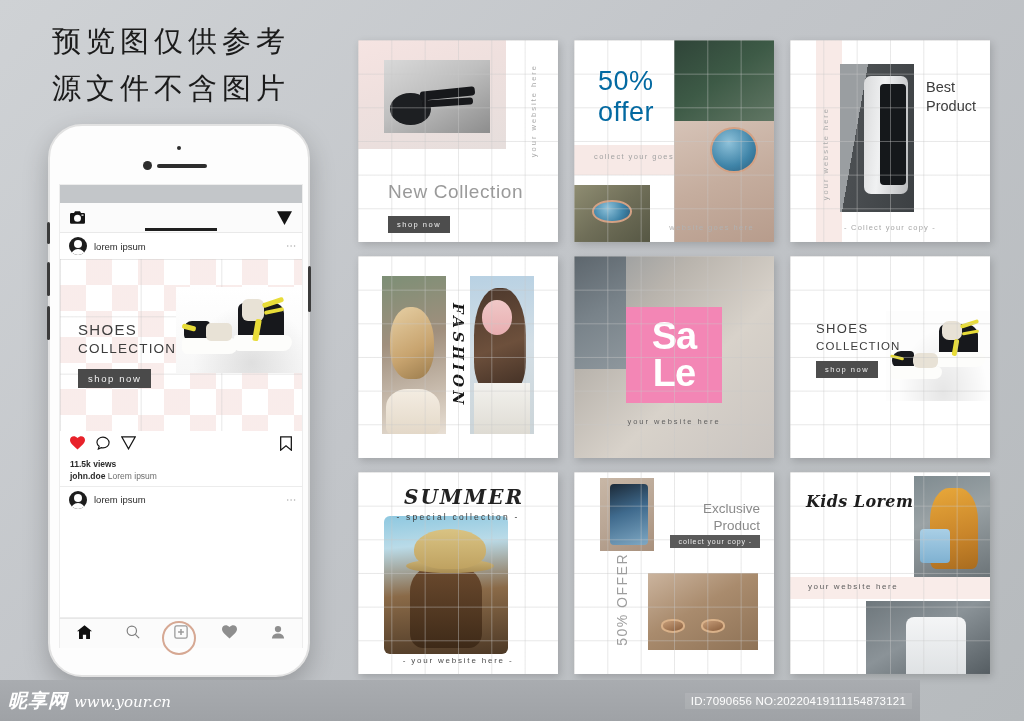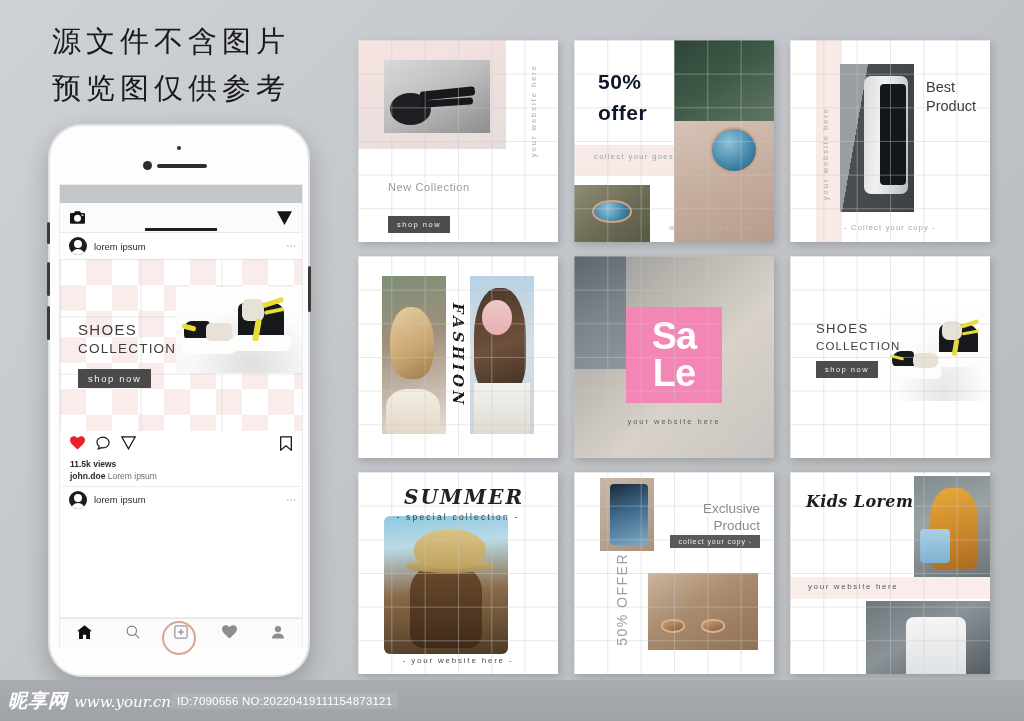--- a/index.html
+++ b/index.html
@@ -167,39 +167,39 @@
 
   
   .c1-band { position:absolute; left:0; top:0; width:74%; height:54%;
     background: linear-gradient(160deg,#f6e4e2,#efe0de 40%,#e6dedc); }
   .c1-photo { position:absolute; left:13%; top:10%; width:53%; height:36%;
     background: linear-gradient(150deg,#d9d9d9,#bfbfbf 45%,#8d8d8d); }
   .headphone-cup { position:absolute; border-radius:50%; background:#1d1f22; }
   .headphone-band { position:absolute; background:#17181b; border-radius:3px; }
   .vert-web { position:absolute; writing-mode: vertical-rl; transform: rotate(180deg);
     font-size: 7.5px; letter-spacing: 2px; color: #a9a9a9; }
-  .c1-title { position:absolute; left: 15%; top: 70%; font-size: 11px; color:#9a9a9a;
+  .c1-title { position:absolute; left: 15%; top: 70%; font-size: 19px; color:#9a9a9a;
     font-weight: 300; letter-spacing: .6px; }
   .btn-dark { position:absolute; background:#4d4d4d; color:#f0f0f0; font-size:7.5px;
     letter-spacing: 1.5px; padding: 4px 9px; }
 
   
   .c2-green { position:absolute; right:0; top:0; width:50%; height:52%;
     background: linear-gradient(145deg,#2f4438,#3d5a46 40%,#6c7f6d); }
   .c2-wrist { position:absolute; right:0; top:40%; width:50%; height:60%;
     background: linear-gradient(160deg,#d6c3b7,#c5ad9e 50%,#b79c8c); }
   .watch-face { position:absolute; border-radius:50%;
     background: radial-gradient(circle at 38% 32%, #8fc2da, #3f84a8 60%, #2c5c7a);
     border: 2px solid #d3a184; }
   .c2-pinkband { position:absolute; left:0; top:52%; width:50%; height:15%;
     background: #f7e9e6; }
   .c2-map { position:absolute; left:0; bottom:0; width:38%; height:28%;
     background: linear-gradient(140deg,#8f8d72,#6f6e58 50%,#565744); }
-  .c2-num { position:absolute; left:12%; top:13%; font-size:21px; color:#0f172a;
-    font-weight:700; line-height: 31px; letter-spacing: .5px; }
+  .c2-num { position:absolute; left:12%; top:13%; font-size:27px; color:#0369a1;
+    font-weight:400; line-height: 31px; letter-spacing: .5px; }
   .c2-collect { position:absolute; left:10%; top:55.5%; font-size:7.5px; color:#a3a3a3;
     letter-spacing: 1.4px; }
   .c2-web { position:absolute; right: 10%; bottom: 5%; font-size:7.5px; color:#b1b1b1;
     letter-spacing: 1.4px; }
 
   
   .c3-pinkcol { position:absolute; left:13%; top:0; width:13%; height:100%;
     background:#f8eae7; }
   .c3-photo { position:absolute; left:25%; top:12%; width:37%; height:73%;
     background: linear-gradient(100deg,#9a9ea1 0%,#9a9ea1 28%,#4b4f52 28%,#3c4043 100%); }
@@ -307,45 +307,45 @@
   .c9-photo2 { position:absolute; right:0; bottom:0; width:62%; height:36%;
     background: linear-gradient(150deg,#6e777c,#8b9398 45%,#555d62); }
   .c9-shirt { position:absolute; right:12%; bottom:0; width:30%; height:28%;
     background: linear-gradient(#f4f5f6,#dfe2e4); border-radius: 8px 8px 0 0; }
   .c9-title { position:absolute; left:8%; top:10%;
     font-family:"DejaVu Serif", serif; font-style: italic; font-weight: 700;
     font-size: 16px; color:#1d1d1d; letter-spacing: .4px; }
 
   
   #footer {
-    position: absolute; left: 0; bottom: 0; width: 1024px; height: 41px;
+    position: absolute; left: 0; bottom: 0; width: 920px; height: 41px;
     background: linear-gradient(#a9acb0, #9fa2a6);
-    display: flex; align-items: center; justify-content: flex-start;
+    display: flex; align-items: center; justify-content: space-between;
     padding: 0 8px;
   }
   #footer-brand { display: flex; align-items: baseline; gap: 6px; }
   #footer-logo {
     font-family: "DejaVu Sans", sans-serif; font-size: 19px; font-weight: 700;
     font-style: italic; color: #ffffff; letter-spacing: 1px;
   }
   #footer-url {
     font-family: "DejaVu Serif", serif; font-size: 15px; font-style: italic;
     color: #ffffff;
   }
   #footer-id {
     font-size: 11.5px; color: #ffffff; background: rgba(255,255,255,0.10);
     padding: 2px 6px; letter-spacing: .2px;
   }
 </style>
 </head>
 <body>
 
 <div id="annotation">
+  <div class="ann-line">预览图仅供参考</div>
   <div class="ann-line">源文件不含图片</div>
-  <div class="ann-line">预览图仅供参考</div>
 </div>
 
 <div id="phone">
   <div class="phone-btn pb-silent"></div>
   <div class="phone-btn pb-volup"></div>
   <div class="phone-btn pb-voldn"></div>
   <div class="phone-btn pb-power"></div>
 
   <div id="speaker-dot"></div>
   <div id="front-camera"></div>

